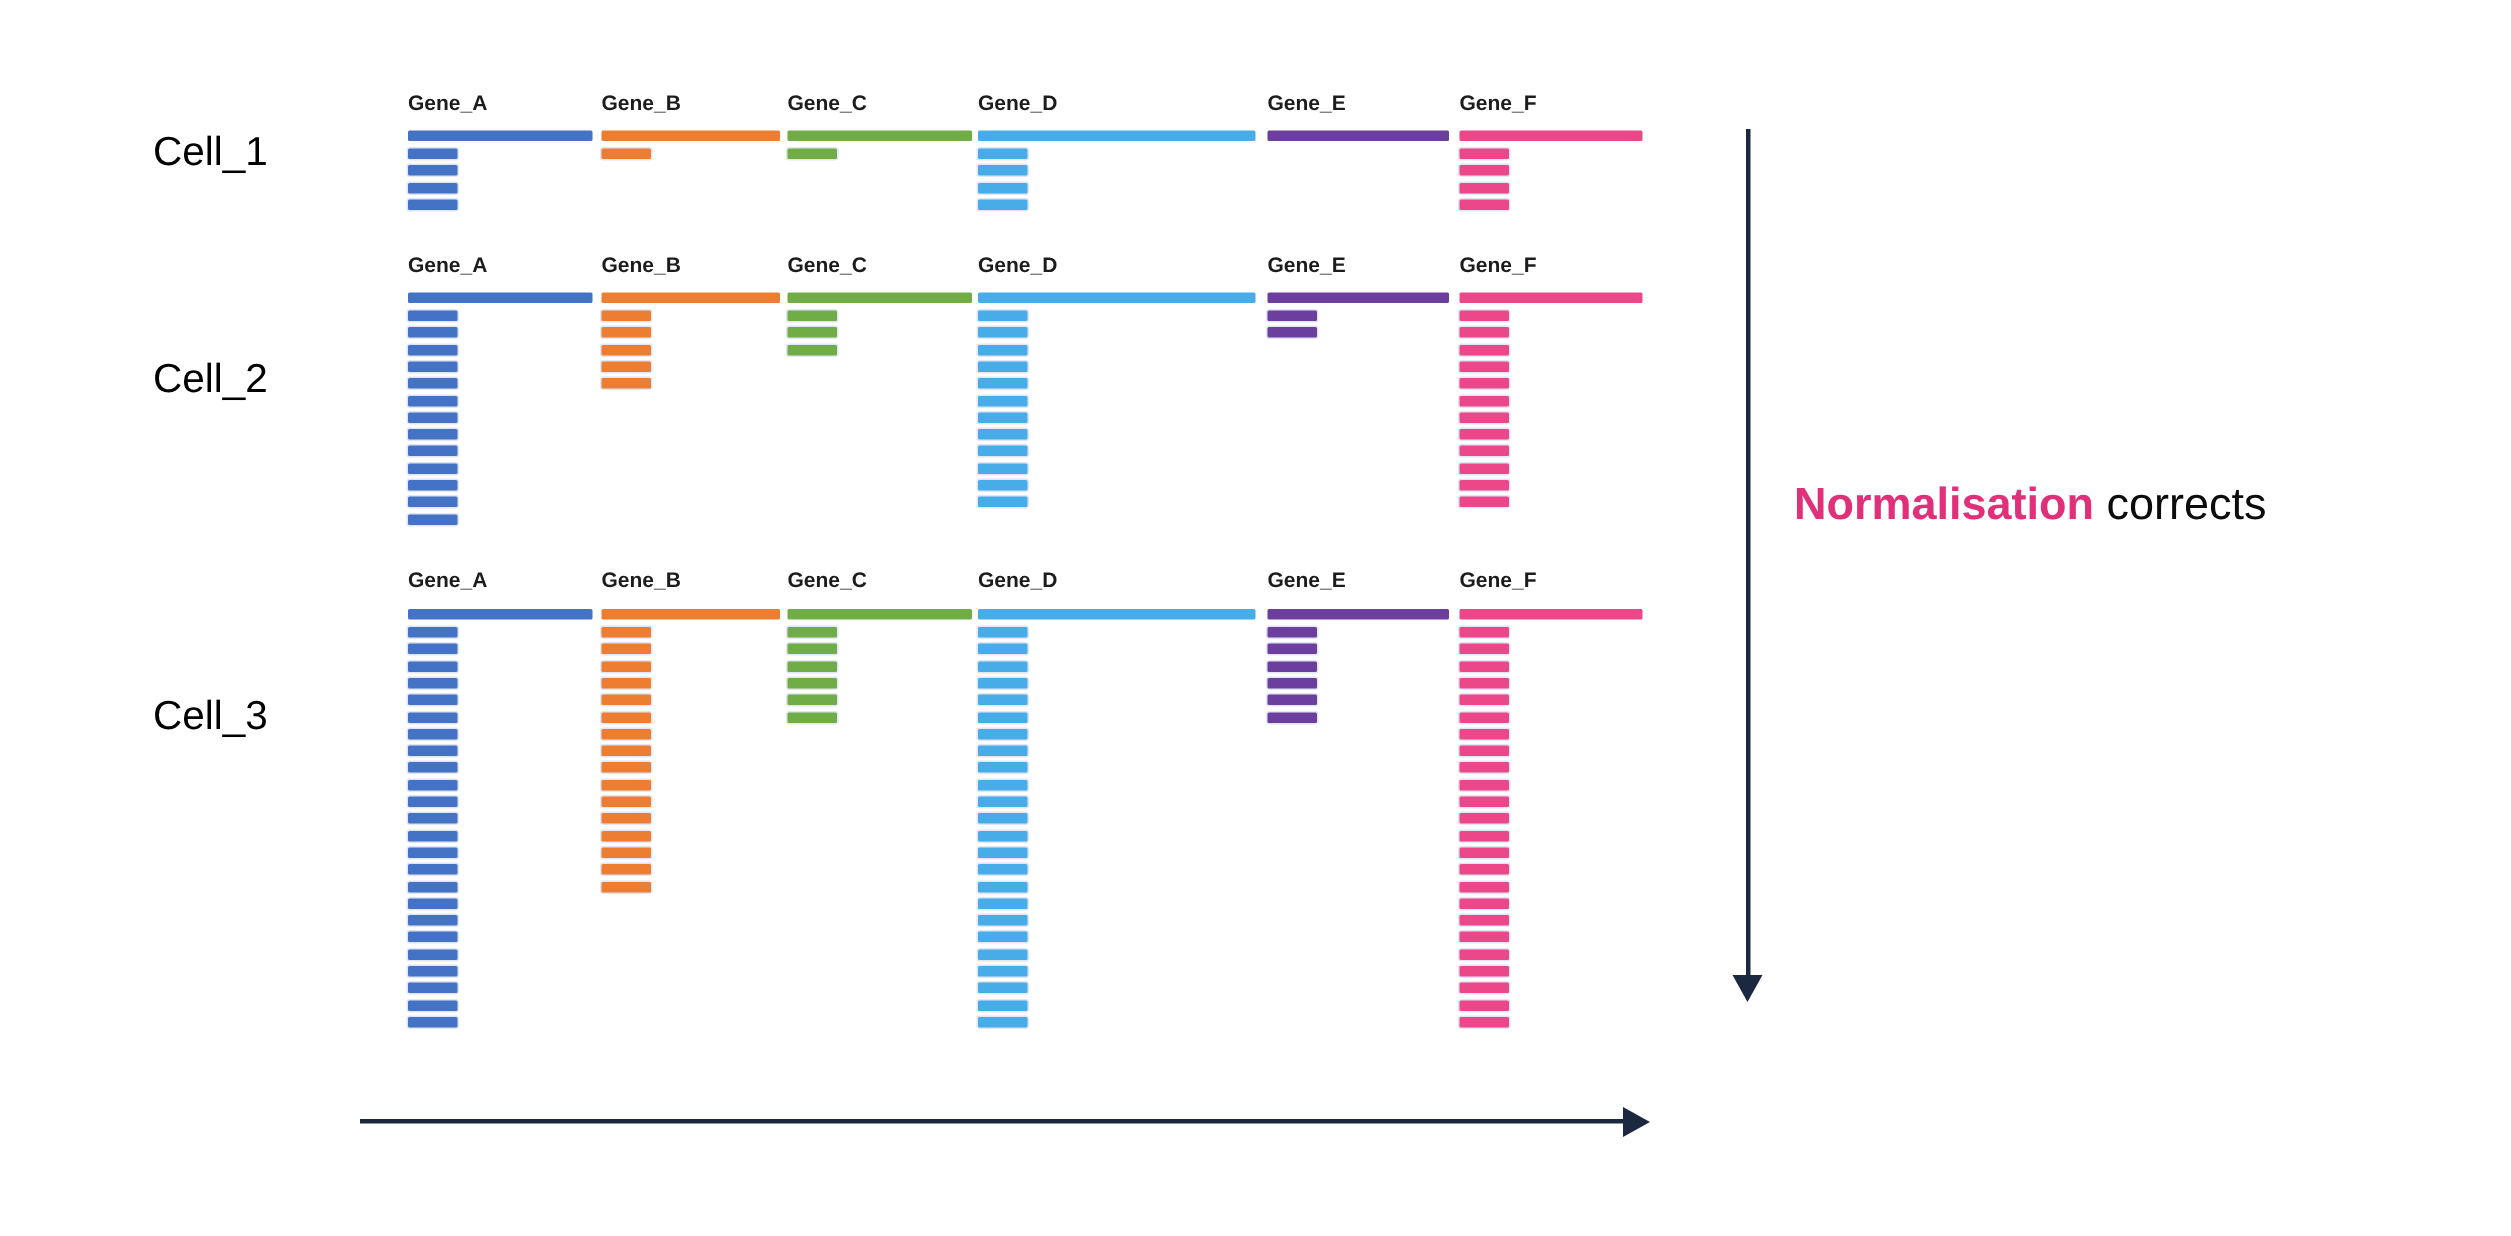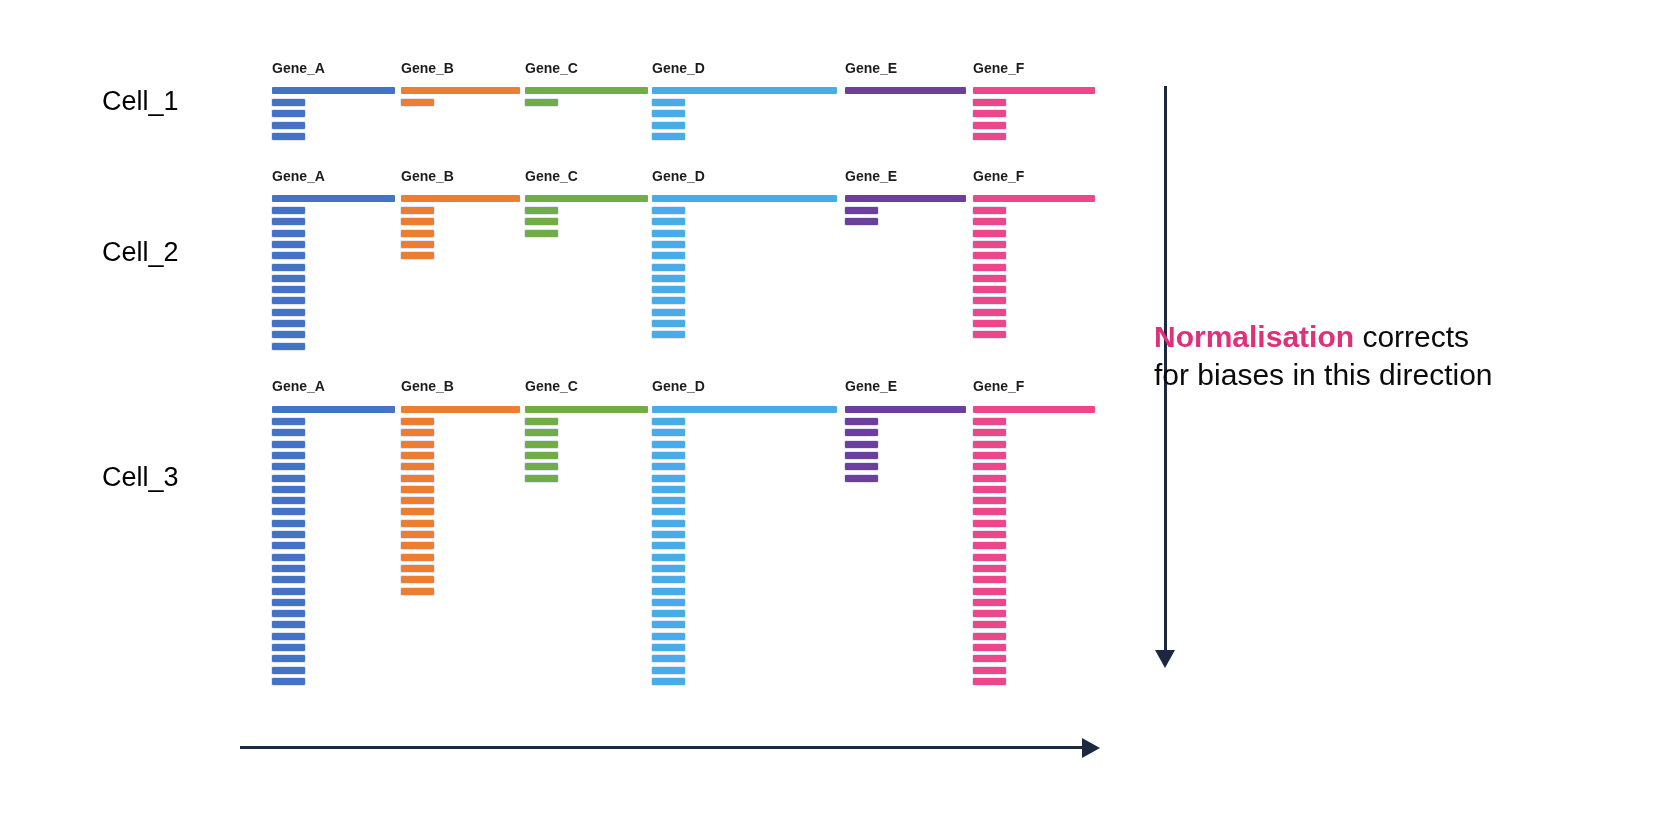--- a/index.html
+++ b/index.html
@@ -45,21 +45,21 @@
   .h-arrow-head{
     position:absolute;left:1082px;top:738px;width:0;height:0;
     border-top:10px solid transparent;border-bottom:10px solid transparent;
     border-left:18px solid #1c2840;
   }
   .caption{
     position:absolute;font-size:30px;color:#0b0b0b;font-weight:400;
     white-space:nowrap;line-height:38px;
   }
   .caption .hl{font-weight:700;}
-  #norm-caption{left:1154px;top:318px;}
+  #norm-caption{left:1196px;top:318px;}
   #scale-caption{left:232px;top:758px;}
 </style>
 </head>
 <body>
 
 <div id="canvas">
 
   <div id="gene-rows">
       <div class="cell-label" style="left: 102px; top: 86px;">Cell_1</div>
       <div class="gene-label" style="left: 272px; top: 60px;">Gene_A</div>
@@ -266,17 +266,16 @@
   <div class="v-arrow-line"></div>
   <div class="v-arrow-head"></div>
 
   <div class="h-arrow-line"></div>
   <div class="h-arrow-head"></div>
 
   <div class="caption" id="norm-caption">
     <div>
       <span class="hl" style="color: rgb(223, 48, 121);">Normalisation</span><span> corrects</span>
     </div>
-    <div>for biases in this direction</div>
   </div>
 
 
 </div>
 
 </body></html>

